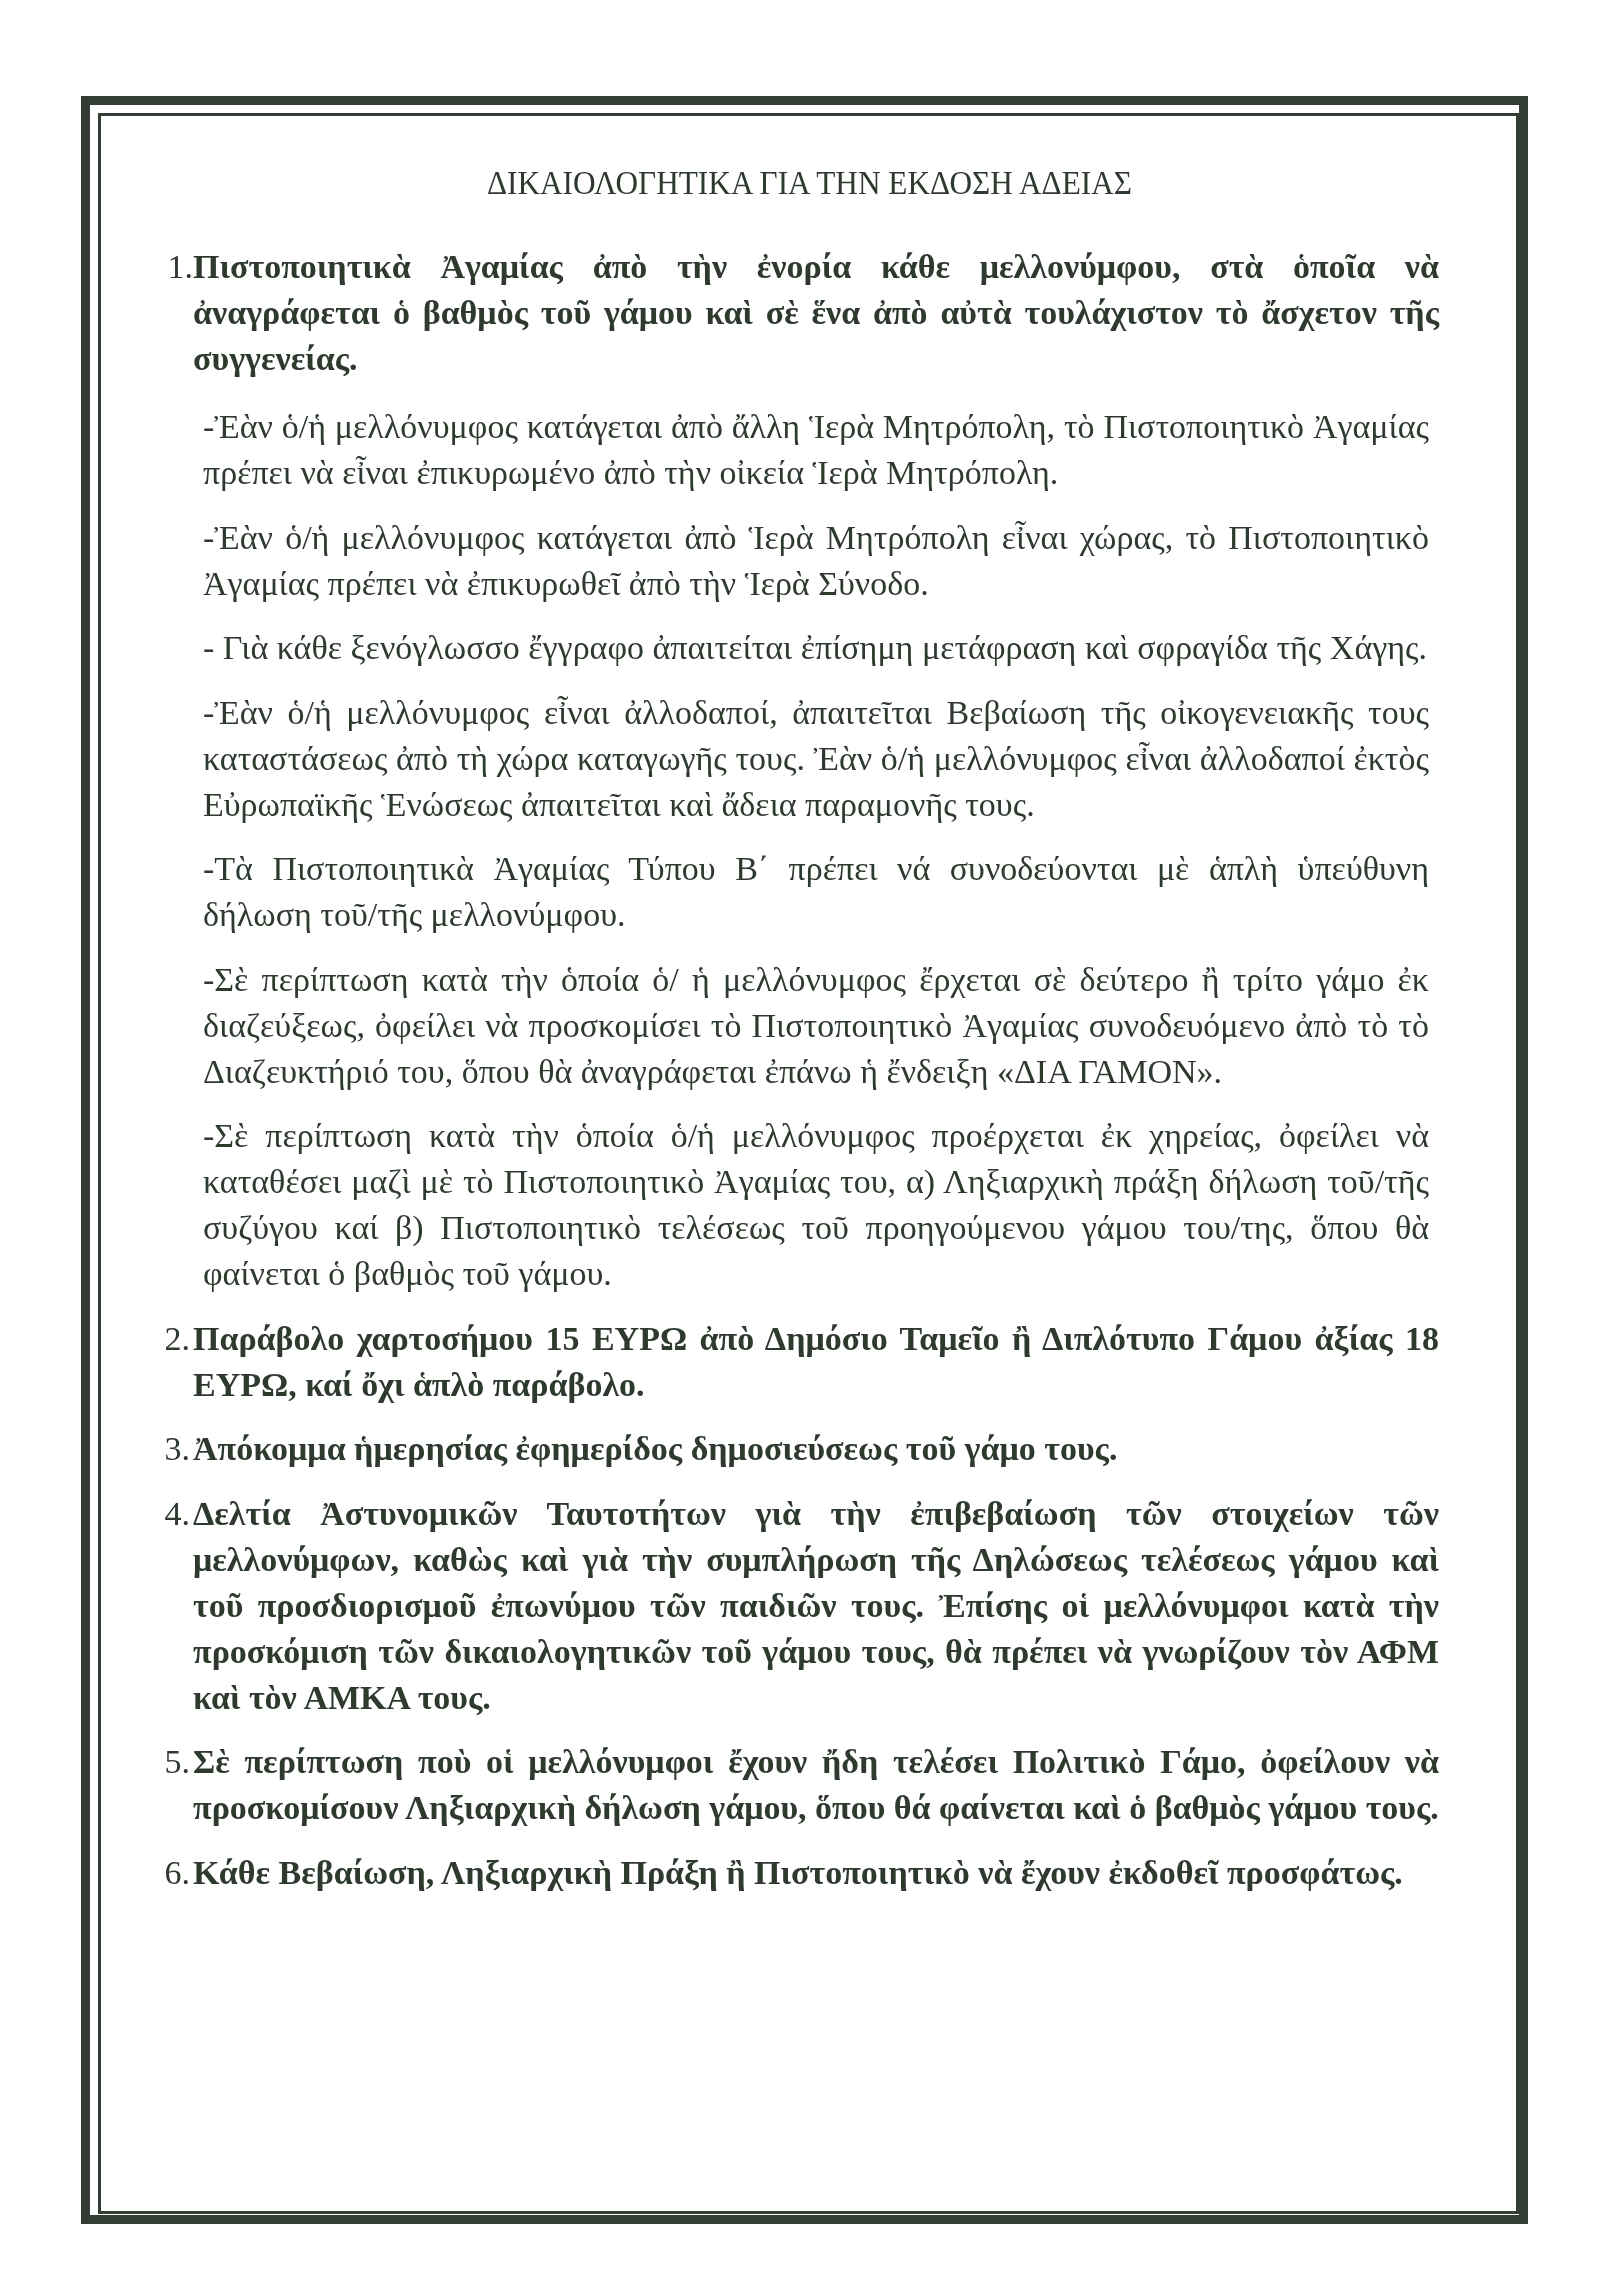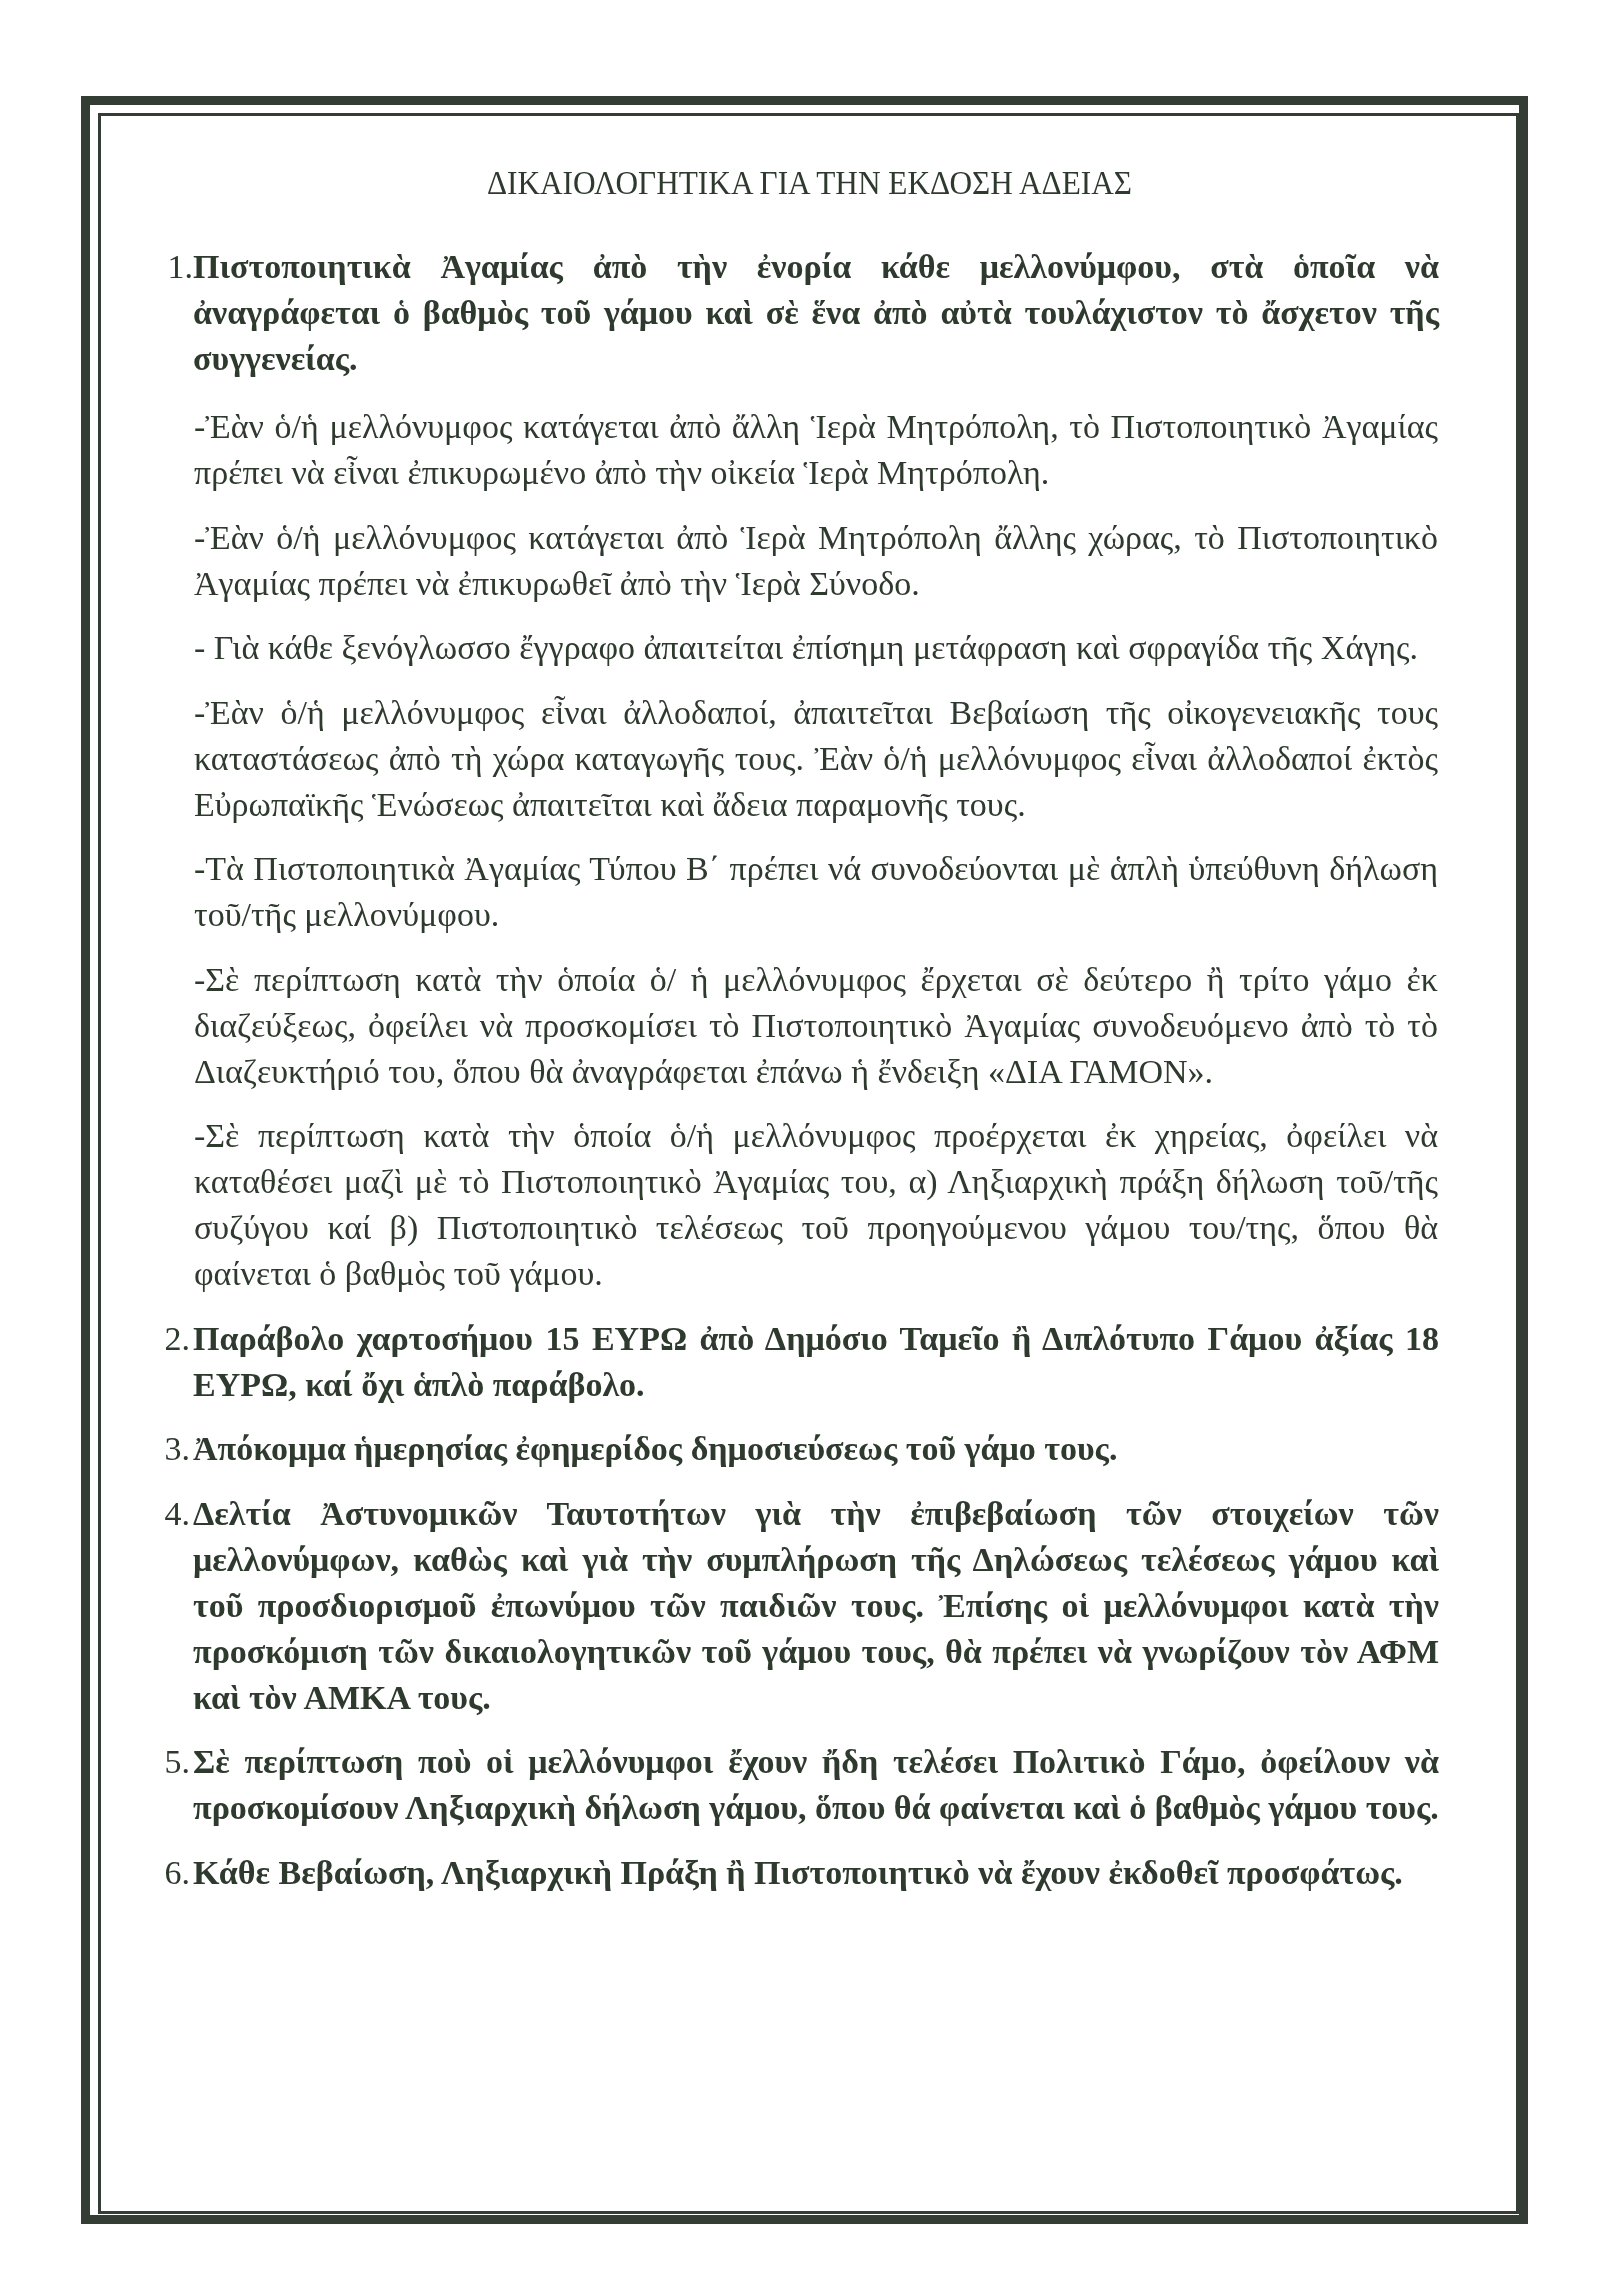--- a/index.html
+++ b/index.html
@@ -72,42 +72,42 @@
     text-align: left;
   }
   .item .text {
     display: block;
     text-align: justify;
     font-weight: bold;
   }
   .sub {
     padding-left: 55px;
     text-align: justify;
-    margin: 1px;
+    margin: 10px;
   }
   .gap-s { margin-top: 18.5px; }
   .gap-m { margin-top: 22px; }
 </style>
 </head>
 <body>
 
 <div class="outer-frame"></div>
 <div class="inner-frame"></div>
 
 <div class="title">ΔΙΚΑΙΟΛΟΓΗΤΙΚΑ ΓΙΑ ΤΗΝ ΕΚΔΟΣΗ ΑΔΕΙΑΣ</div>
 
 <div class="content">
 
   <div class="item first">
     <span class="num">1.</span>
     <span class="text">Πιστοποιητικὰ Ἀγαμίας ἀπὸ τὴν ἐνορία κάθε μελλονύμφου, στὰ ὁποῖα νὰ ἀναγράφεται ὁ βαθμὸς τοῦ γάμου καὶ σὲ ἕνα ἀπὸ αὐτὰ τουλάχιστον τὸ ἄσχετον τῆς συγγενείας.</span>
   </div>
 
   <p class="sub gap-m">-Ἐὰν ὁ/ἡ μελλόνυμφος κατάγεται ἀπὸ ἄλλη Ἱερὰ Μητρόπολη, τὸ Πιστοποιητικὸ Ἀγαμίας πρέπει νὰ εἶναι ἐπικυρωμένο ἀπὸ τὴν οἰκεία Ἱερὰ Μητρόπολη.</p>
-  <p class="sub gap-s">-Ἐὰν ὁ/ἡ μελλόνυμφος κατάγεται ἀπὸ Ἱερὰ Μητρόπολη ἄλλης χώρας, τὸ Πιστοποιητικὸ Ἀγαμίας πρέπει νὰ ἐπικυρωθεῖ ἀπὸ τὴν Ἱερὰ Σύνοδο.</p>
+  <p class="sub gap-s">-Ἐὰν ὁ/ἡ μελλόνυμφος κατάγεται ἀπὸ Ἱερὰ Μητρόπολη εἶναι χώρας, τὸ Πιστοποιητικὸ Ἀγαμίας πρέπει νὰ ἐπικυρωθεῖ ἀπὸ τὴν Ἱερὰ Σύνοδο.</p>
   <p class="sub gap-s">- Γιὰ κάθε ξενόγλωσσο ἔγγραφο ἀπαιτείται ἐπίσημη μετάφραση καὶ σφραγίδα τῆς Χάγης.</p>
   <p class="sub gap-s">-Ἐὰν ὁ/ἡ μελλόνυμφος εἶναι ἀλλοδαποί, ἀπαιτεῖται Βεβαίωση τῆς οἰκογενειακῆς τους καταστάσεως ἀπὸ τὴ χώρα καταγωγῆς τους. Ἐὰν ὁ/ἡ μελλόνυμφος εἶναι ἀλλοδαποί ἐκτὸς Εὐρωπαϊκῆς Ἑνώσεως ἀπαιτεῖται καὶ ἄδεια παραμονῆς τους.</p>
   <p class="sub gap-s">-Τὰ Πιστοποιητικὰ Ἀγαμίας Τύπου Β΄ πρέπει νά συνοδεύονται μὲ ἁπλὴ ὑπεύθυνη δήλωση τοῦ/τῆς μελλονύμφου.</p>
   <p class="sub gap-s">-Σὲ περίπτωση κατὰ τὴν ὁποία ὁ/ ἡ μελλόνυμφος ἔρχεται σὲ δεύτερο ἢ τρίτο γάμο ἐκ διαζεύξεως, ὀφείλει νὰ προσκομίσει τὸ Πιστοποιητικὸ Ἀγαμίας συνοδευόμενο ἀπὸ τὸ τὸ Διαζευκτήριό του, ὅπου θὰ ἀναγράφεται ἐπάνω ἡ ἔνδειξη «ΔΙΑ ΓΑΜΟΝ».</p>
   <p class="sub gap-s">-Σὲ περίπτωση κατὰ τὴν ὁποία ὁ/ἡ μελλόνυμφος προέρχεται ἐκ χηρείας, ὀφείλει νὰ καταθέσει μαζὶ μὲ τὸ Πιστοποιητικὸ Ἀγαμίας του, α) Ληξιαρχικὴ πράξη δήλωση τοῦ/τῆς συζύγου καί β) Πιστοποιητικὸ τελέσεως τοῦ προηγούμενου γάμου του/της, ὅπου θὰ φαίνεται ὁ βαθμὸς τοῦ γάμου.</p>
 
   <div class="item gap-s">
     <span class="num">2.</span>
     <span class="text">Παράβολο χαρτοσήμου 15 ΕΥΡΩ ἀπὸ Δημόσιο Ταμεῖο ἢ Διπλότυπο Γάμου ἀξίας 18 ΕΥΡΩ, καί ὄχι ἁπλὸ παράβολο.</span>
   </div>

